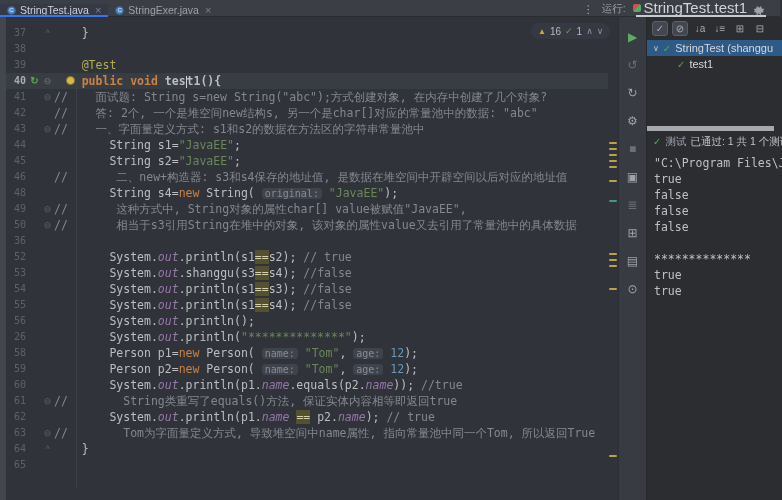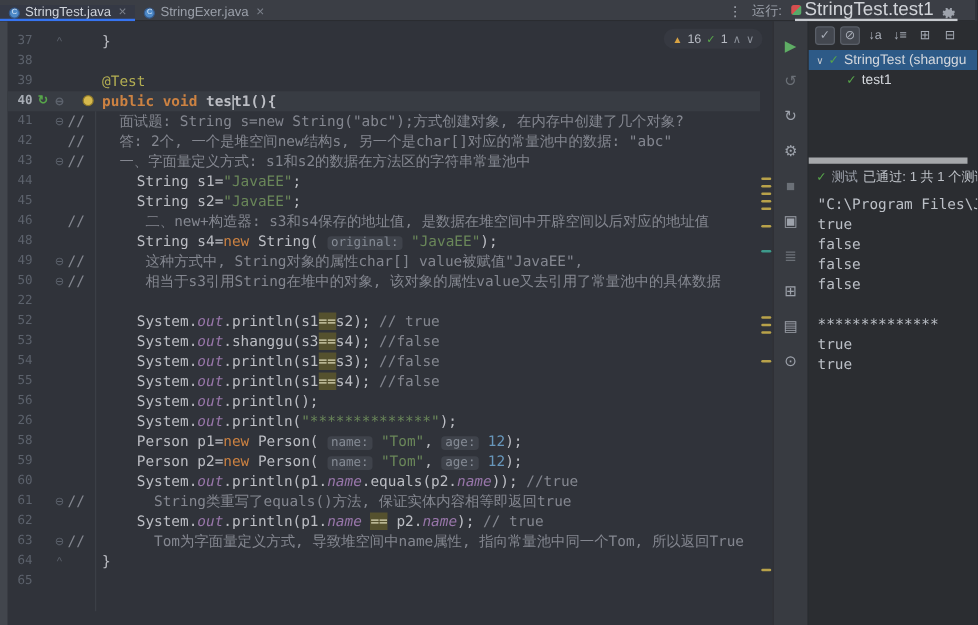--- a/index.html
+++ b/index.html
@@ -135,21 +135,21 @@
         <div class="row cl"><span class="num">40</span><span class="gicon">↻</span><span class="ficon">⊖</span><pre class="code"><span class="s-kw">    public void </span><span class="s-pl">tes</span><span class="caret"></span><span class="s-pl">t1(){</span></pre><span class="bulb"></span></div>
         <div class="row"><span class="num">41</span><span class="gicon"></span><span class="ficon">⊖</span><pre class="code"><span class="s-cmt">//    面试题: String s=new String("abc");方式创建对象, 在内存中创建了几个对象?</span></pre></div>
         <div class="row"><span class="num">42</span><span class="gicon"></span><span class="ficon"></span><pre class="code"><span class="s-cmt">//    答: 2个, 一个是堆空间new结构s, 另一个是char[]对应的常量池中的数据: "abc"</span></pre></div>
         <div class="row"><span class="num">43</span><span class="gicon"></span><span class="ficon">⊖</span><pre class="code"><span class="s-cmt">//    一、字面量定义方式: s1和s2的数据在方法区的字符串常量池中</span></pre></div>
         <div class="row"><span class="num">44</span><span class="gicon"></span><span class="ficon"></span><pre class="code"><span class="s-pl">        String s1=</span><span class="s-str">"JavaEE"</span><span class="s-pl">;</span></pre></div>
         <div class="row"><span class="num">45</span><span class="gicon"></span><span class="ficon"></span><pre class="code"><span class="s-pl">        String s2=</span><span class="s-str">"JavaEE"</span><span class="s-pl">;</span></pre></div>
         <div class="row"><span class="num">46</span><span class="gicon"></span><span class="ficon"></span><pre class="code"><span class="s-cmt">//       二、new+构造器: s3和s4保存的地址值, 是数据在堆空间中开辟空间以后对应的地址值</span></pre></div>
         <div class="row"><span class="num">48</span><span class="gicon"></span><span class="ficon"></span><pre class="code"><span class="s-pl">        String s4=</span><span class="s-kw">new</span><span class="s-pl"> String( </span><span class="s-hint">original:</span><span class="s-pl"> </span><span class="s-str">"JavaEE"</span><span class="s-pl">);</span></pre></div>
         <div class="row"><span class="num">49</span><span class="gicon"></span><span class="ficon">⊖</span><pre class="code"><span class="s-cmt">//       这种方式中, String对象的属性char[] value被赋值"JavaEE",</span></pre></div>
         <div class="row"><span class="num">50</span><span class="gicon"></span><span class="ficon">⊖</span><pre class="code"><span class="s-cmt">//       相当于s3引用String在堆中的对象, 该对象的属性value又去引用了常量池中的具体数据</span></pre></div>
-        <div class="row"><span class="num">22</span><span class="gicon"></span><span class="ficon"></span><pre class="code"></pre></div>
+        <div class="row"><span class="num">36</span><span class="gicon"></span><span class="ficon"></span><pre class="code"></pre></div>
         <div class="row"><span class="num">52</span><span class="gicon"></span><span class="ficon"></span><pre class="code"><span class="s-pl">        System.</span><span class="s-fld">out</span><span class="s-pl">.println(s1</span><span class="s-eq">==</span><span class="s-pl">s2); </span><span class="s-cmt">// true</span></pre></div>
         <div class="row"><span class="num">53</span><span class="gicon"></span><span class="ficon"></span><pre class="code"><span class="s-pl">        System.</span><span class="s-fld">out</span><span class="s-pl">.shanggu(s3</span><span class="s-eq">==</span><span class="s-pl">s4); </span><span class="s-cmt">//false</span></pre></div>
         <div class="row"><span class="num">54</span><span class="gicon"></span><span class="ficon"></span><pre class="code"><span class="s-pl">        System.</span><span class="s-fld">out</span><span class="s-pl">.println(s1</span><span class="s-eq">==</span><span class="s-pl">s3); </span><span class="s-cmt">//false</span></pre></div>
         <div class="row"><span class="num">55</span><span class="gicon"></span><span class="ficon"></span><pre class="code"><span class="s-pl">        System.</span><span class="s-fld">out</span><span class="s-pl">.println(s1</span><span class="s-eq">==</span><span class="s-pl">s4); </span><span class="s-cmt">//false</span></pre></div>
         <div class="row"><span class="num">56</span><span class="gicon"></span><span class="ficon"></span><pre class="code"><span class="s-pl">        System.</span><span class="s-fld">out</span><span class="s-pl">.println();</span></pre></div>
         <div class="row"><span class="num">26</span><span class="gicon"></span><span class="ficon"></span><pre class="code"><span class="s-pl">        System.</span><span class="s-fld">out</span><span class="s-pl">.println(</span><span class="s-str">"**************"</span><span class="s-pl">);</span></pre></div>
         <div class="row"><span class="num">58</span><span class="gicon"></span><span class="ficon"></span><pre class="code"><span class="s-pl">        Person p1=</span><span class="s-kw">new</span><span class="s-pl"> Person( </span><span class="s-hint">name:</span><span class="s-pl"> </span><span class="s-str">"Tom"</span><span class="s-pl">, </span><span class="s-hint">age:</span><span class="s-pl"> </span><span class="s-num">12</span><span class="s-pl">);</span></pre></div>
         <div class="row"><span class="num">59</span><span class="gicon"></span><span class="ficon"></span><pre class="code"><span class="s-pl">        Person p2=</span><span class="s-kw">new</span><span class="s-pl"> Person( </span><span class="s-hint">name:</span><span class="s-pl"> </span><span class="s-str">"Tom"</span><span class="s-pl">, </span><span class="s-hint">age:</span><span class="s-pl"> </span><span class="s-num">12</span><span class="s-pl">);</span></pre></div>
         <div class="row"><span class="num">60</span><span class="gicon"></span><span class="ficon"></span><pre class="code"><span class="s-pl">        System.</span><span class="s-fld">out</span><span class="s-pl">.println(p1.</span><span class="s-fld">name</span><span class="s-pl">.equals(p2.</span><span class="s-fld">name</span><span class="s-pl">)); </span><span class="s-cmt">//true</span></pre></div>
         <div class="row"><span class="num">61</span><span class="gicon"></span><span class="ficon">⊖</span><pre class="code"><span class="s-cmt">//        String类重写了equals()方法, 保证实体内容相等即返回true</span></pre></div>

